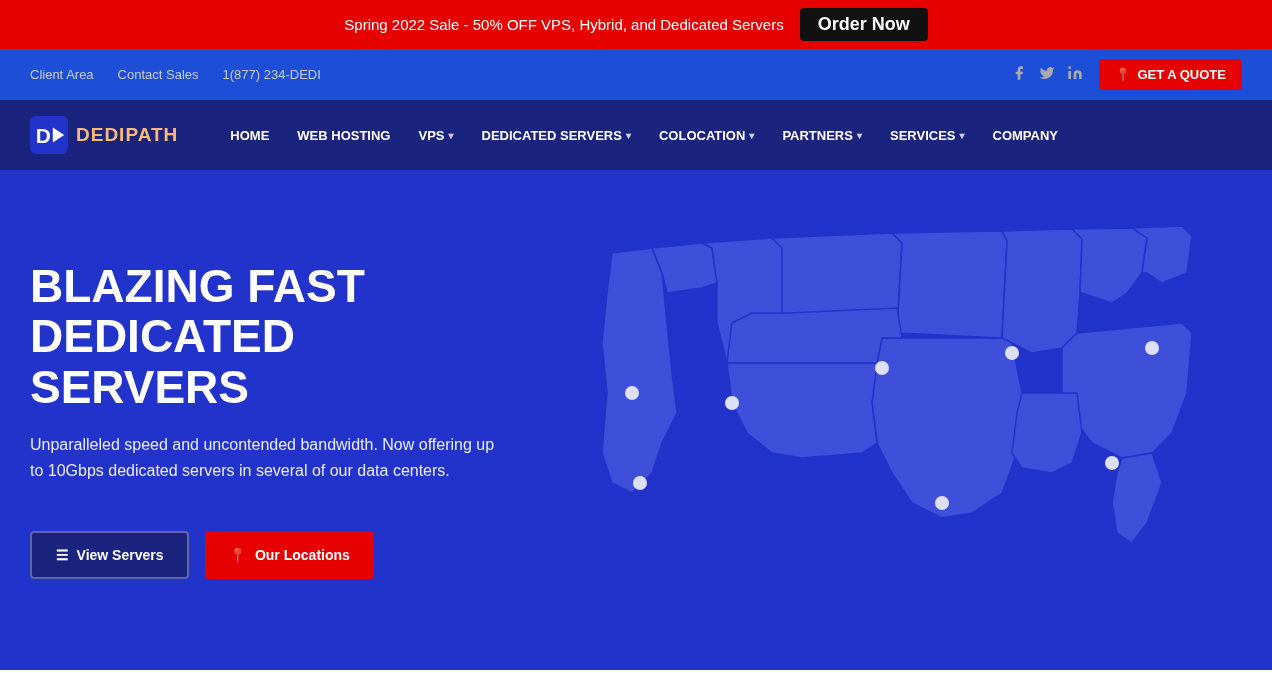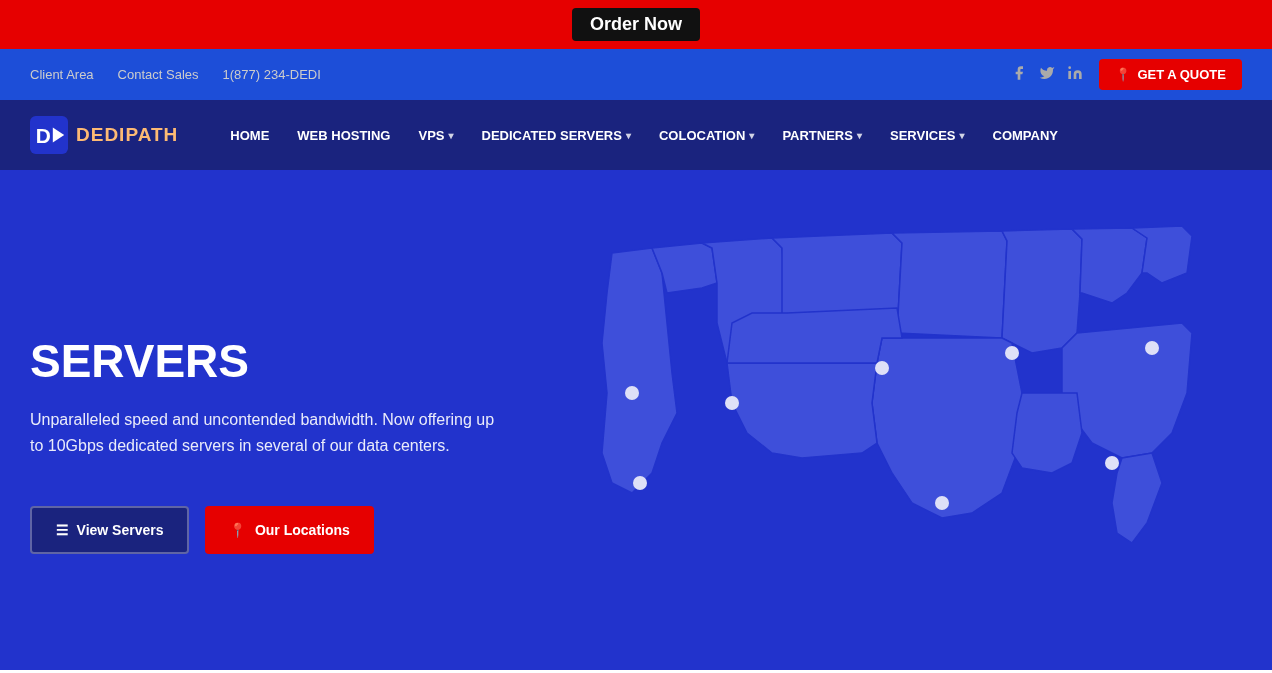--- a/index.html
+++ b/index.html
@@ -191,20 +191,21 @@
       top: 50%;
       transform: translateY(-50%);
       width: 720px;
       opacity: 0.85;
     }
   </style>
 </head>
 <body>
 
 <div id="top-banner">
+  <span>Spring 2022 Sale -  50% OFF VPS, Hybrid, and Dedicated Servers</span>
   <button class="order-btn">Order Now</button>
 </div>
 
 <div id="top-nav">
   <div class="left-links">
     <a href="#">Client Area</a>
     <a href="#">Contact Sales</a>
     <a href="#">1(877) 234-DEDI</a>
   </div>
   <div class="right-area">
@@ -317,21 +318,21 @@
       <circle class="dot" cx="310" cy="175" r="7"></circle>
       <circle class="dot" cx="440" cy="160" r="7"></circle>
       <circle class="dot" cx="580" cy="155" r="7"></circle>
       <circle class="dot" cx="540" cy="270" r="7"></circle>
       <circle class="dot" cx="370" cy="310" r="7"></circle>
     </svg>
   </div>
 
   <div class="hero-content">
     <h1 class="hero-title">
-      <br>
+      <span>BLAZING FAST DEDICATED</span><br>
       <span>SERVERS</span>
     </h1>
     <p class="hero-subtitle">Unparalleled speed and uncontended bandwidth. Now offering up to 10Gbps dedicated servers in several of our data centers.</p>
     <div class="hero-buttons">
       <button class="btn-servers">
         <span>☰</span>
         <span>View Servers</span>
       </button>
       <button class="btn-locations">
         <span>📍</span>

